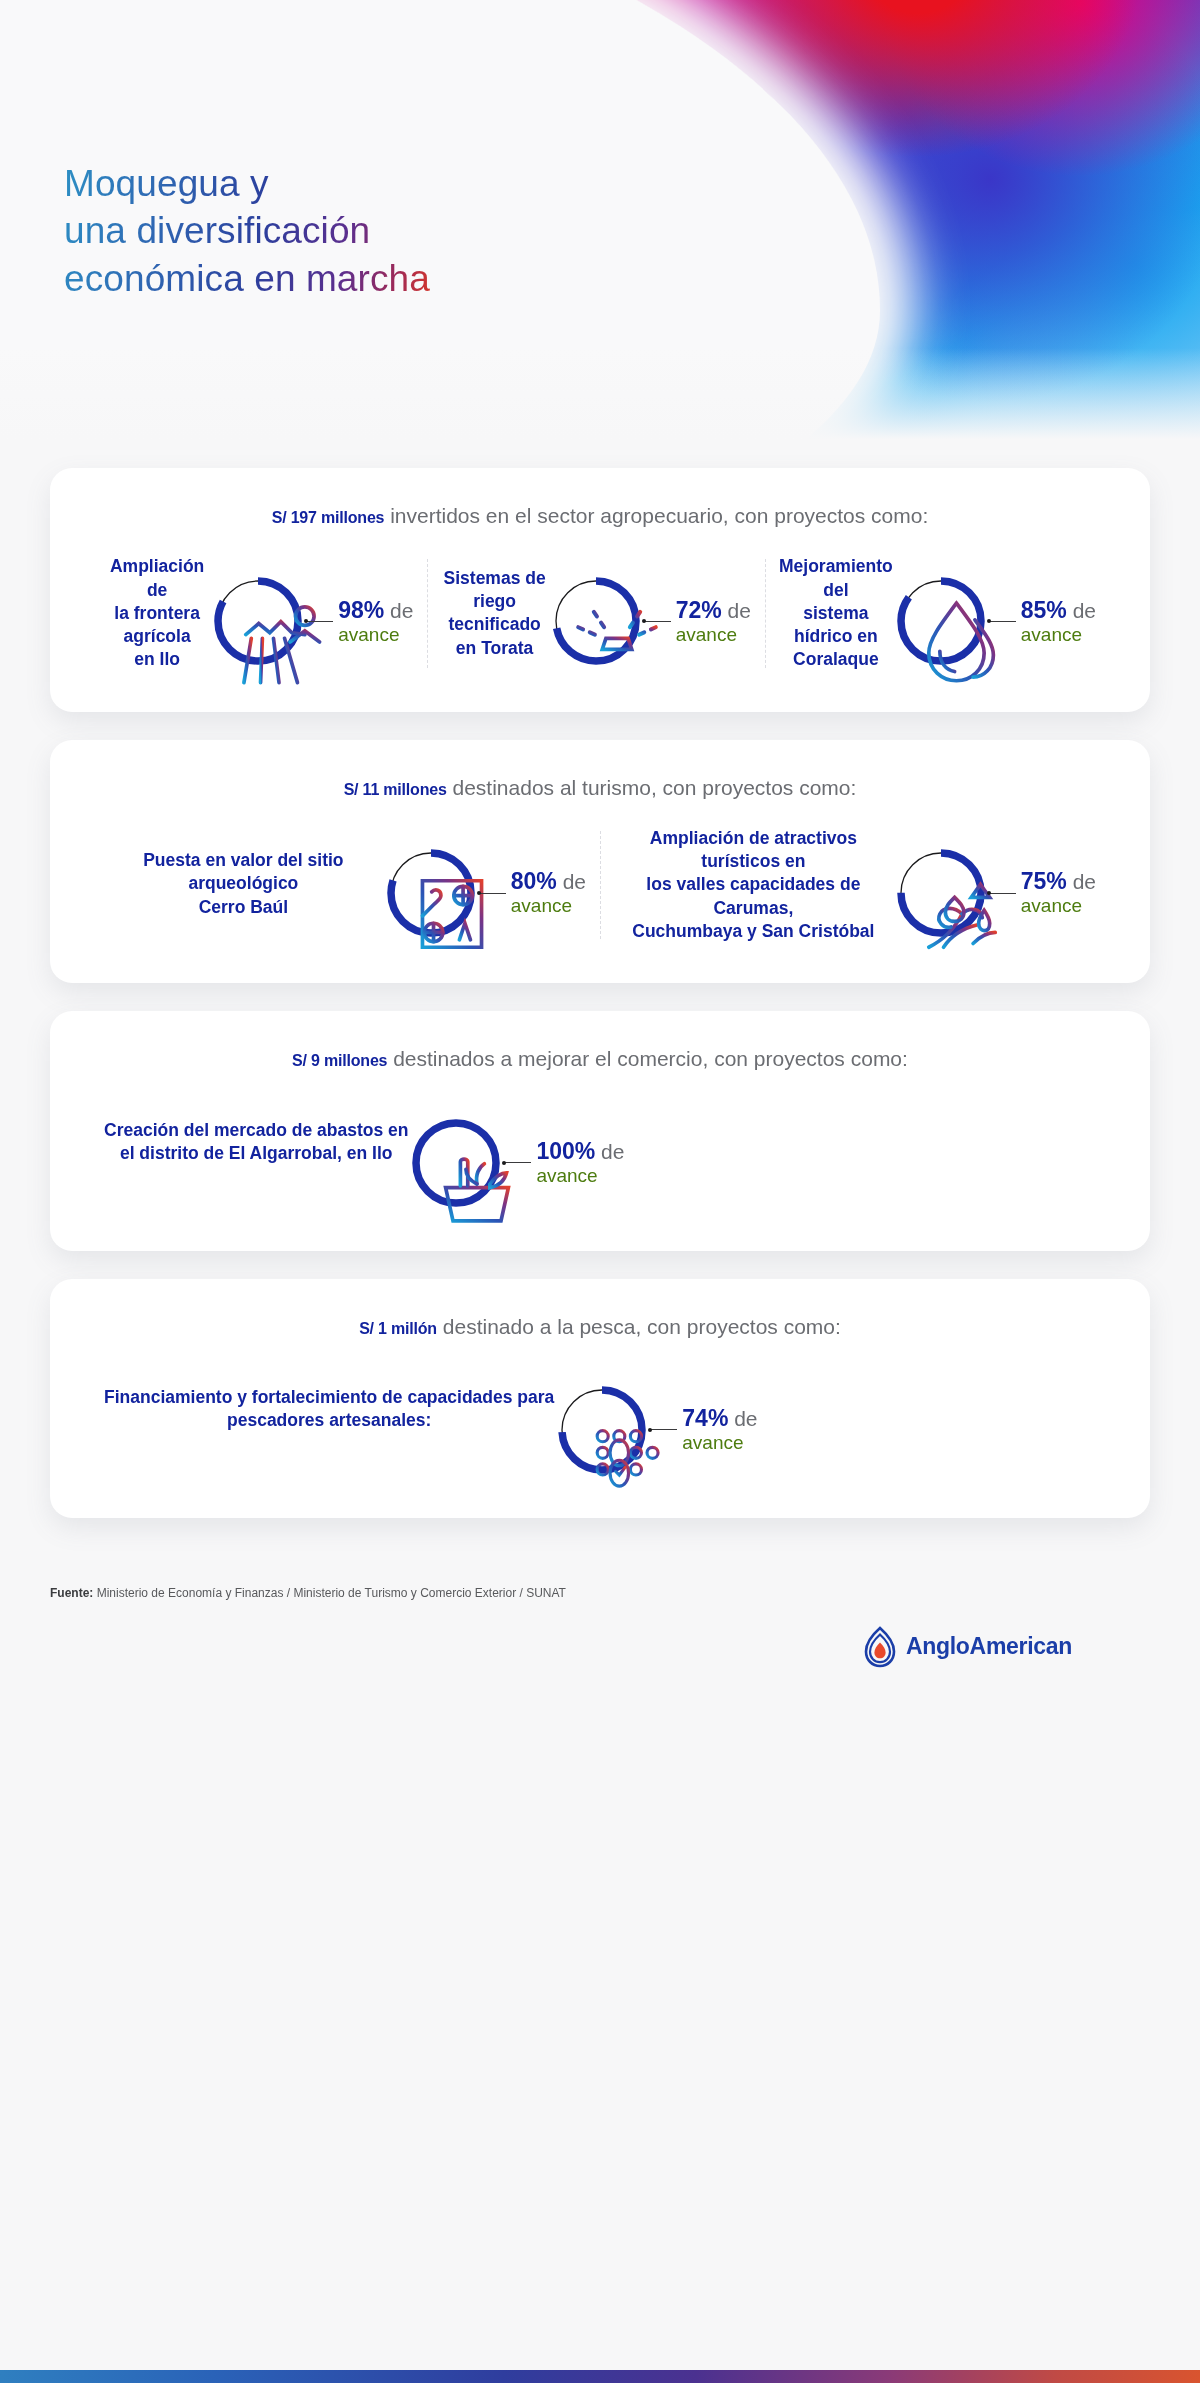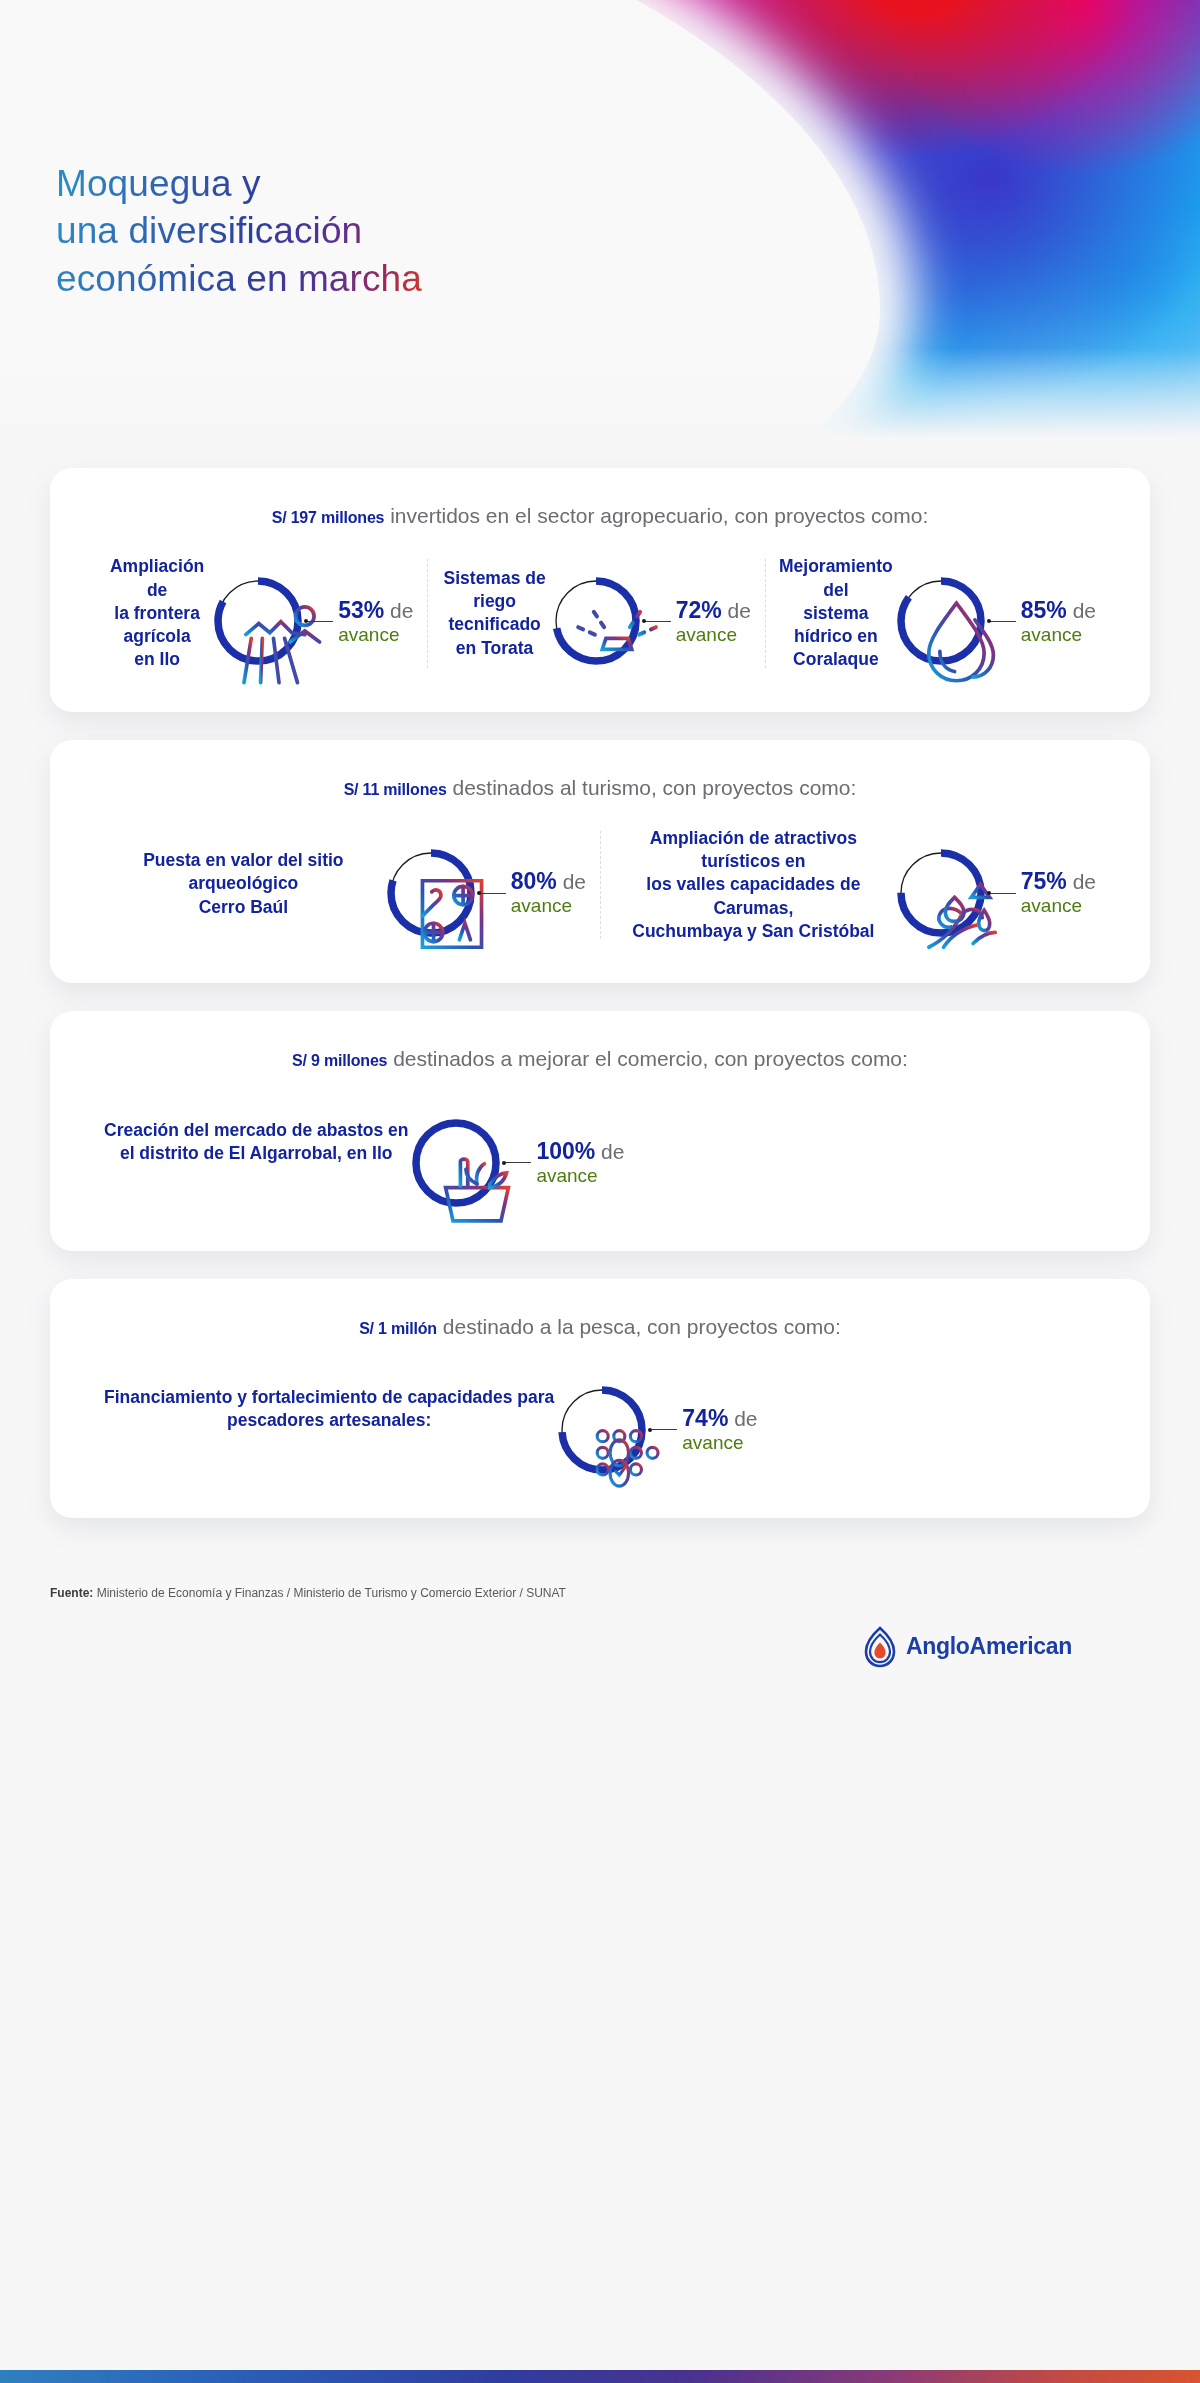--- a/index.html
+++ b/index.html
@@ -44,21 +44,21 @@
     border-radius: 0 100% 100% 0 / 0 58% 42% 0;
     box-shadow: 0 0 50px 36px #f9f9fa;
   }
   .hero-fade-bottom {
     position: absolute;
     left: 0; bottom: 0; width: 1200px; height: 120px;
     background: linear-gradient(to bottom, rgba(247,247,248,0) 0%, #f7f7f8 76%);
   }
   .hero-title {
     position: absolute;
-    left: 56px; top: 160px;
+    left: 64px; top: 160px;
     font-size: 37px;
     line-height: 1.28;
     font-weight: 300;
     letter-spacing: 0.1px;
     white-space: pre-line;
     background: linear-gradient(100deg, #2d8fc4 0%, #2f6ab4 24%, #2c3f9d 54%, #5c2f8e 76%, #9c2a59 90%, #d4362b 100%);
     -webkit-background-clip: text;
     background-clip: text;
     color: transparent;
     -webkit-text-fill-color: transparent;
@@ -236,21 +236,21 @@
       <path d="M9 24 L5 48"></path>
                       <path d="M15 24 L14 48"></path>
                       <path d="M21 24 L24 48"></path>
                       <path d="M27 24 L34 48"></path>
     </g>
                   </svg>
                 </span>
               </div>
               <div class="leader"></div>
               <div class="pct-block">
-                <div class="pct-line1"><span class="pct">53%</span><span> de</span></div>
+                <div class="pct-line1"><span class="pct">98%</span><span> de</span></div>
                 <div class="pct-line2">avance</div>
               </div>
             </div>
           </div>
           <div class="col">
             <div class="project-title">Sistemas de
 riego tecnificado
 en Torata</div>
             <div class="gauge-row">
               <div class="ring">

